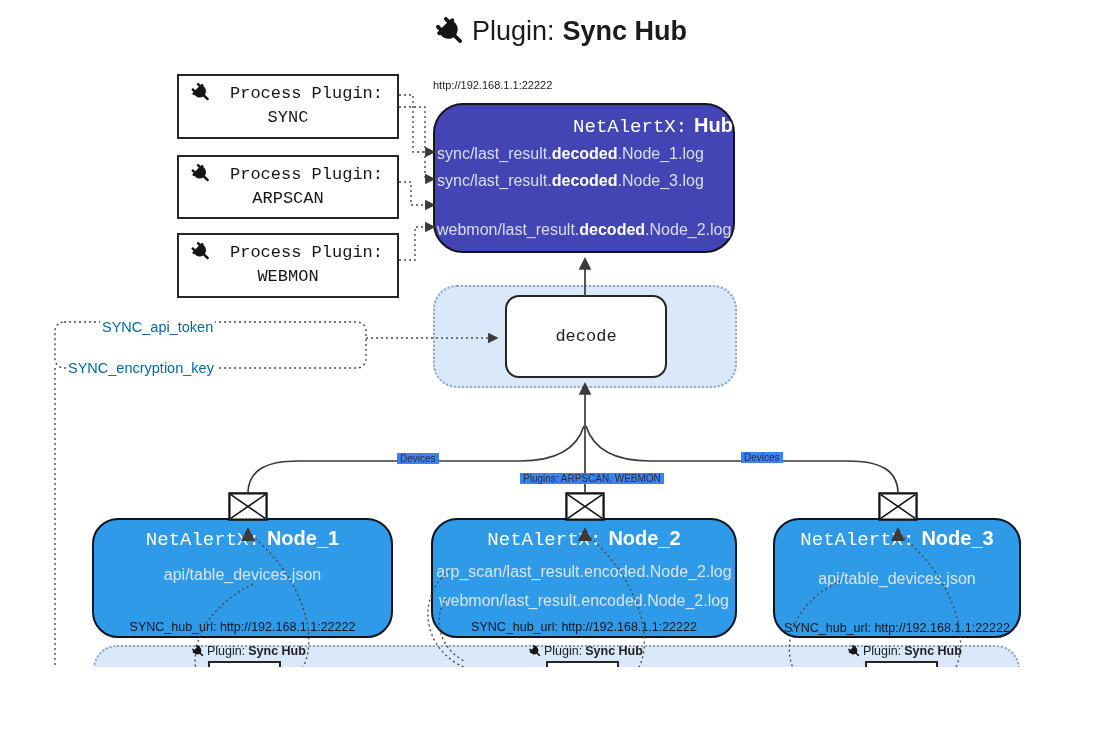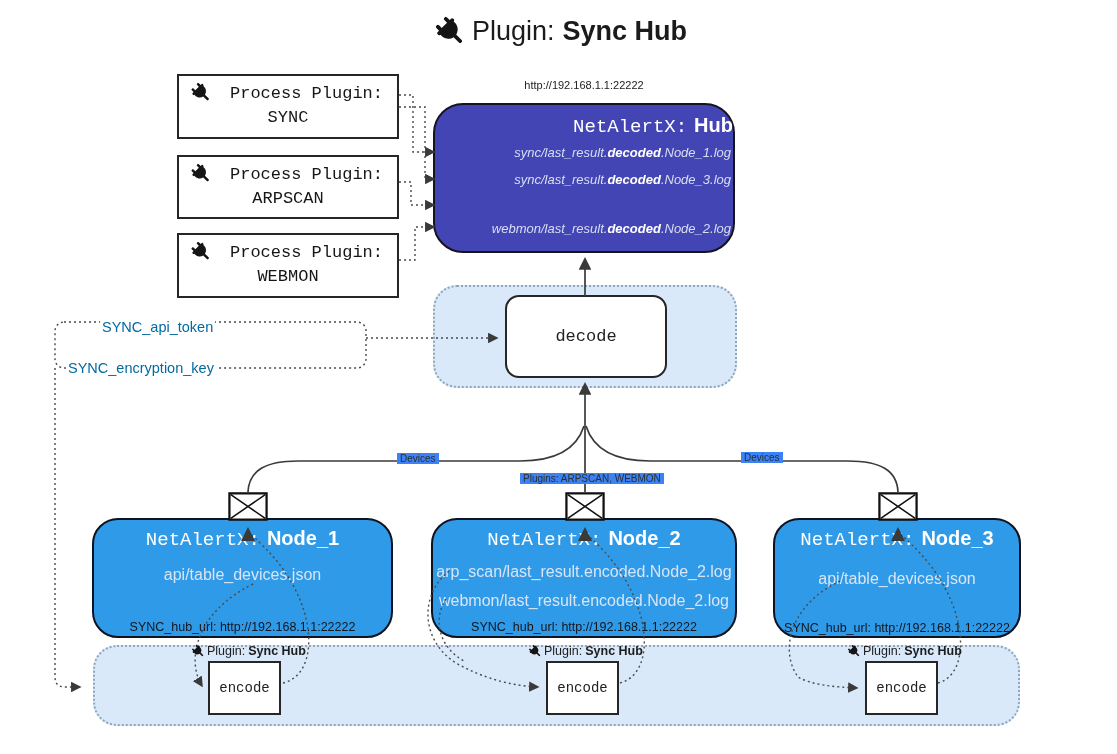--- a/index.html
+++ b/index.html
@@ -1,16 +1,16 @@
 <!DOCTYPE html>
 <html><head>
 <meta charset="utf-8">
 <style>
   html,body{margin:0;padding:0;background:#fff;}
-  .canvas{position:relative;width:1117px;height:754px;background:#ffffff;overflow:hidden;
+  .canvas{position:relative;width:1117px;height:667px;background:#ffffff;overflow:hidden;
           font-family:"Liberation Sans","DejaVu Sans",sans-serif;color:#1c1c1c;}
   .abs{position:absolute;}
 
   
   .title{left:438px;top:16px;display:flex;align-items:center;gap:8px;font-size:27px;color:#1b1b1b;z-index:40;}
   .title b{font-weight:bold;}
   .plug{display:inline-block;transform:rotate(-45deg);line-height:0;}
   .plug svg{fill:#151515;}
 
   
@@ -19,23 +19,23 @@
            text-align:center;padding-top:7px;}
   .procbox .l1{display:flex;align-items:center;justify-content:center;gap:20px;}
   .procbox .l2{margin-top:5px;}
 
   
   .hub{left:433px;top:103px;width:302px;height:150px;background:#4345b5;border:2.5px solid #14141e;
        border-radius:30px;box-sizing:border-box;z-index:10;color:#fff;}
   .hub-title{position:absolute;left:0;right:0;top:9px;text-align:right;font-size:19px;color:#ffffff;}
   .hub-title .pfx{font-family:"Liberation Mono","DejaVu Sans Mono",monospace;}
   .hub-title .nm{font-weight:bold;margin-left:7px;font-size:20px;}
-  .hub-log{position:absolute;left:2px;right:2px;text-align:right;font-size:13px;color:#d9dff2;white-space:nowrap;font-style:italic;}
+  .hub-log{position:absolute;left:2px;right:2px;text-align:left;font-size:16px;color:#d9dff2;white-space:nowrap;}
   .hub-log b{color:#ffffff;font-weight:bold;}
-  .hub-url{left:433px;top:79px;width:302px;text-align:center;font-size:11px;color:#222;z-index:40;}
+  .hub-url{left:433px;top:79px;width:302px;font-size:11px;color:#222;z-index:40;}
 
   
   .ltbox{background:#d9e9f9;border:2px dotted #8fa6bc;border-radius:24px;box-sizing:border-box;z-index:1;}
   .decode-wrap{left:433px;top:285px;width:304px;height:103px;}
   .bottom-wrap{left:93px;top:645px;width:927px;height:81px;}
 
   
   .opbox{background:#fff;border:2px solid #262626;box-sizing:border-box;z-index:10;
          display:flex;align-items:center;justify-content:center;color:#222;
          font-family:"Liberation Mono","DejaVu Sans Mono",monospace;}

